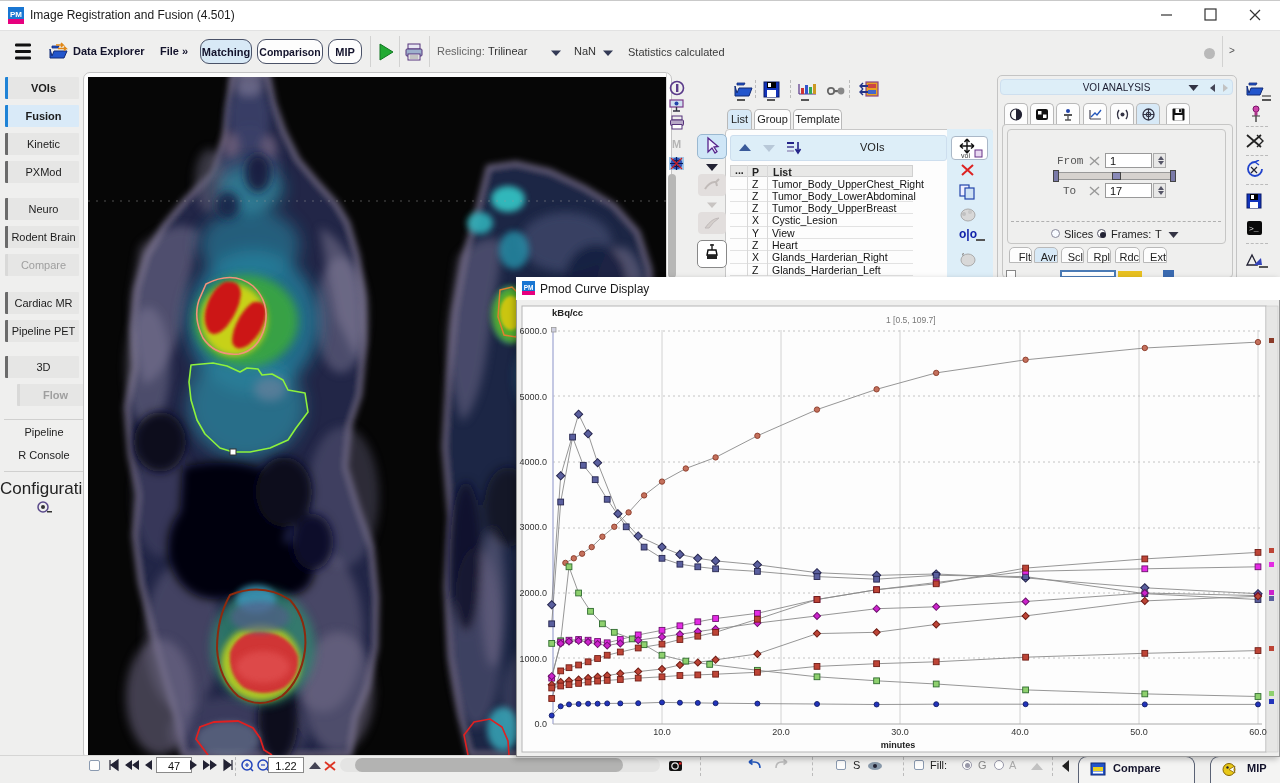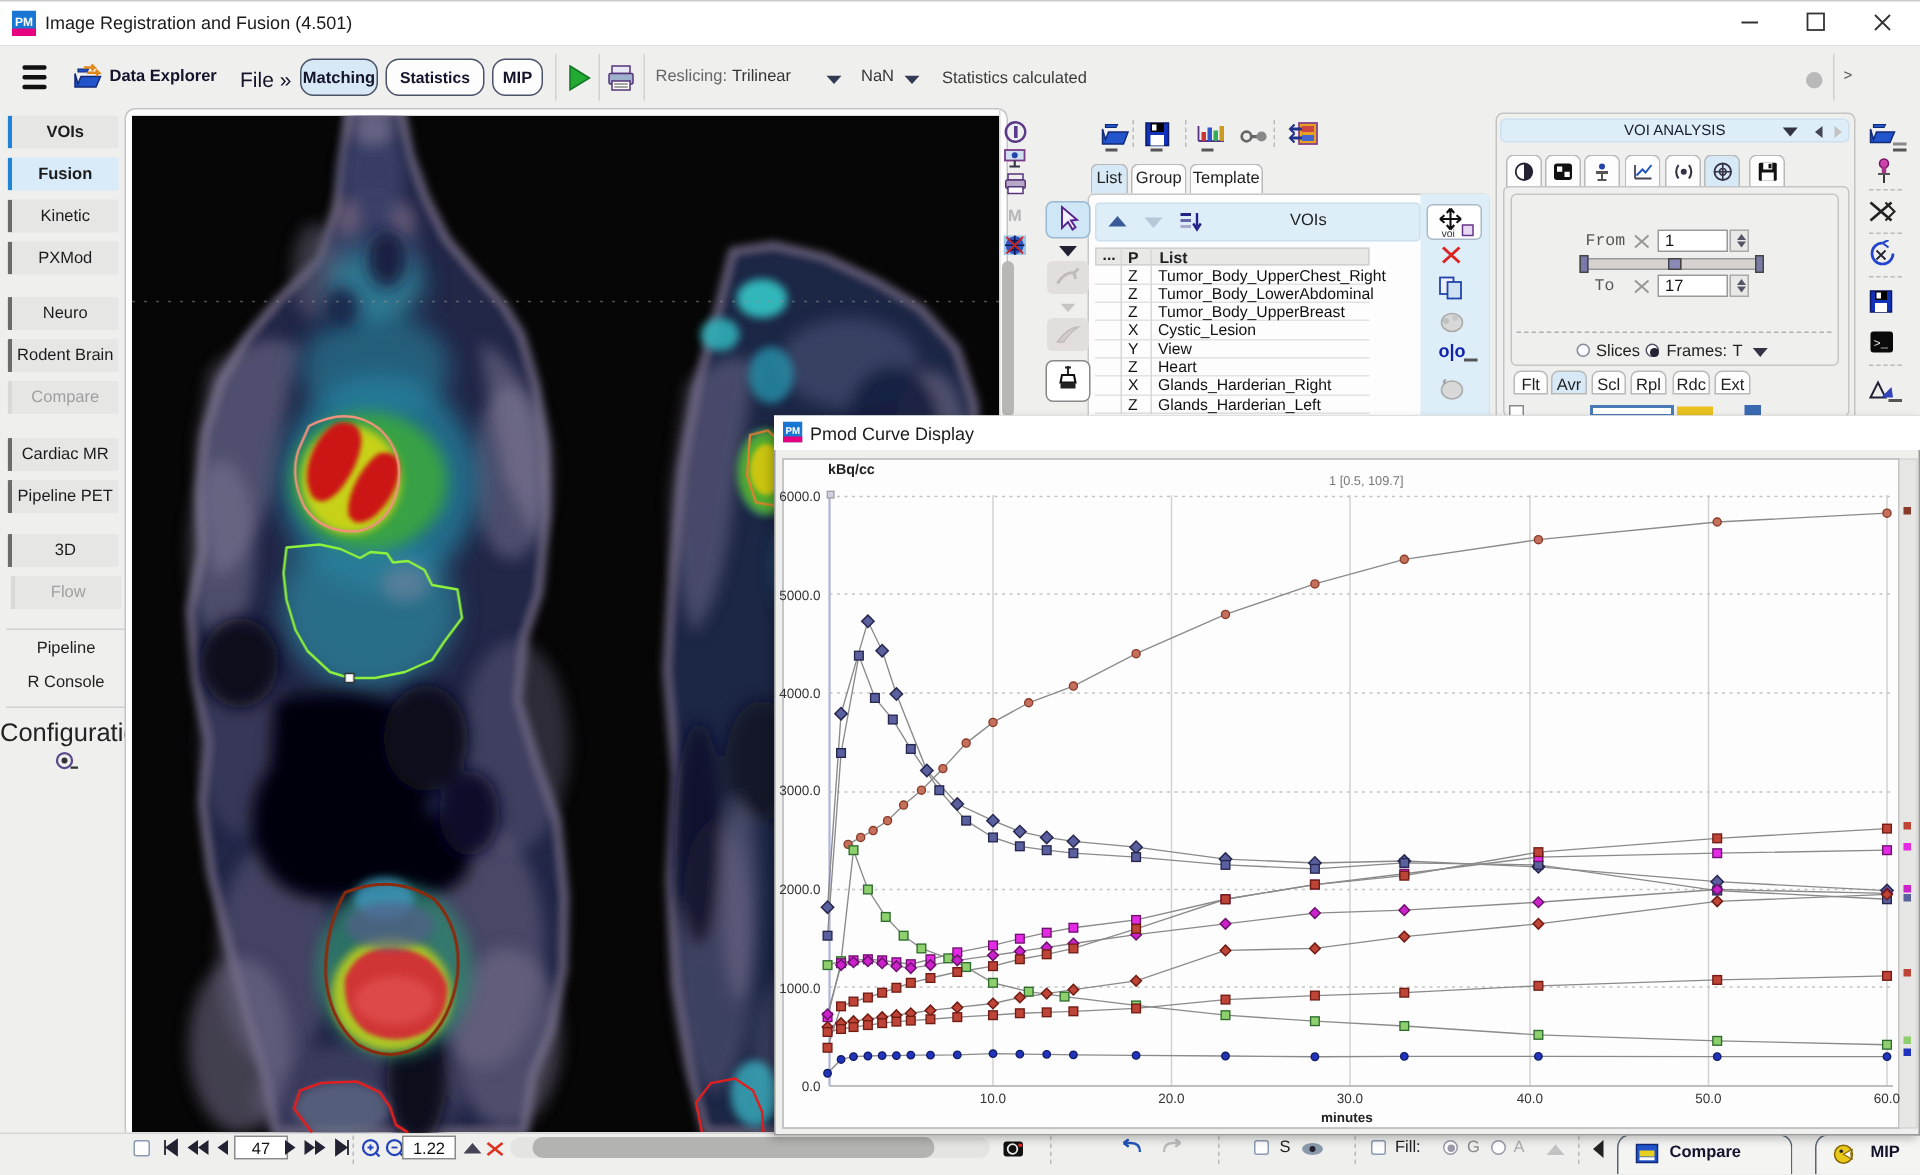--- a/index.html
+++ b/index.html
@@ -1,21 +1,21 @@
 <!DOCTYPE html>
 <html><head><meta charset="utf-8"><style>
 *{margin:0;padding:0;box-sizing:border-box}
 body{width:1280px;height:783px;position:relative;font-family:"Liberation Sans",sans-serif;background:#efefee;overflow:hidden}
 .tbtn{position:absolute;top:39px;width:52px;height:25px;background:#fdfdfd;border:1.5px solid #4a5268;border-radius:9px;font-size:11px;font-weight:bold;color:#13132c;display:flex;align-items:center;justify-content:center}
 .vsep{position:absolute;top:36px;height:31px;border-left:1px solid #d2d2d1}
 .vsep2{position:absolute;top:80px;height:18px;border-left:1px dashed #bbb}
 .vsepb{position:absolute;top:757px;height:19px;border-left:1px dashed #bbb}
 .vtab{position:absolute;top:109px;height:20px;background:#fdfdfd;border:1px solid #b9b9b9;border-bottom:none;border-radius:5px 5px 0 0;font-size:11px;color:#222;text-align:center;line-height:19px}
 .itab{position:absolute;top:103px;width:24px;height:22px;background:#fdfdfd;border:1px solid #b9b9b9;border-bottom:none;border-radius:5px 5px 0 0;display:flex;align-items:center;justify-content:center}
-.btab{position:absolute;top:247px;height:16px;background:#fdfdfd;border:1px solid #b9b9b9;border-radius:5px 5px 0 0;font-size:11px;color:#222;text-align:center;line-height:19px}
+.btab{position:absolute;top:247px;height:16px;background:#fdfdfd;border:1px solid #b9b9b9;border-radius:5px 5px 0 0;font-size:11px;color:#222;text-align:right;line-height:19px}
 .spin{position:absolute;width:13px;height:15px;background:#e8e8e7;border:1px solid #aaa}
 .spin:before{content:"";position:absolute;left:3.5px;top:2px;border-left:3px solid transparent;border-right:3px solid transparent;border-bottom:4px solid #556}
 .spin:after{content:"";position:absolute;left:3.5px;bottom:2px;border-left:3px solid transparent;border-right:3px solid transparent;border-top:4px solid #556}
 .dsep{position:absolute;left:1246px;width:22px;border-top:1px dashed #bbb}
 </style></head><body>
 <div style="position:absolute;left:0;top:0;width:1280px;height:31px;background:#fff;border-bottom:1px solid #e2e2e2;border-top:1px solid #c9c9c9"></div>
 
 <div style="position:absolute;left:8px;top:7px;width:16px;height:17px"><svg width="16" height="17">
       <rect width="16" height="17" fill="#1976d2"></rect>
       <rect y="12" width="16" height="5" fill="#e6007e"></rect>
@@ -35,23 +35,23 @@
     <rect x="1" y="9" width="16" height="3" rx="1.2" fill="#111"></rect>
     <rect x="1" y="15.5" width="16" height="3" rx="1.2" fill="#111"></rect>
   </svg>
 <svg width="22" height="20" style="position:absolute;left:48px;top:42px">
     <path d="M2 7 L2 16 L16 16 L19 9 L6 9 L4 14 Z" fill="#2255cc" stroke="#112a77" stroke-width="1"></path>
     <path d="M4 6 L10 6 L11 4 L4 4 Z" fill="#2255cc" stroke="#112a77" stroke-width="0.8"></path>
     <path d="M8 3 L15 3 L13 1 M15 3 L13 5" stroke="#e08818" stroke-width="1.6" fill="none"></path>
     <path d="M10 6.5 L18 6.5 L16 4.5 M18 6.5 L16 8.5" stroke="#e08818" stroke-width="1.6" fill="none"></path>
   </svg>
 <div style="position:absolute;left:73px;top:45px;font-size:11px;font-weight:bold;color:#13132c">Data Explorer</div>
-<div style="position:absolute;left:160px;top:45px;font-size:14px;font-weight:normal;color:#13132c">File »</div>
+<div style="position:absolute;left:160px;top:45px;font-size:11px;font-weight:bold;color:#13132c">File »</div>
 <div class="tbtn" style="left:200px;background:#d8e9f6">Matching</div>
-<div class="tbtn" style="left:257px;width:66px;font-size:10.5px">Statistics</div>
+<div class="tbtn" style="left:257px;width:66px;font-size:10.5px">Comparison</div>
 <div class="tbtn" style="left:328px;width:34px">MIP</div>
 <div class="vsep" style="left:370px"></div>
 <svg width="20" height="20" style="position:absolute;left:376px;top:42px">
     <path d="M4 2 L17 10 L4 18 Z" fill="#22aa33" stroke="#117722" stroke-width="1"></path>
   </svg>
 <div class="vsep" style="left:399px"></div>
 <svg width="22" height="20" style="position:absolute;left:404px;top:42px">
     <rect x="4" y="2" width="12" height="5" fill="#e8e8f4" stroke="#55337a" stroke-width="1"></rect>
     <rect x="2" y="7" width="16" height="7" rx="1" fill="#9db0cc" stroke="#55337a" stroke-width="1"></rect>
     <rect x="4" y="12" width="12" height="6" fill="#fff" stroke="#55337a" stroke-width="1"></rect>
@@ -77,21 +77,21 @@
 <div style="position:absolute;left:5px;top:76.5px;width:74px;height:22px;background:#e6e6e5;border-left:3px solid #1f83d6;color:#1c1c1c;font-weight:bold;font-size:11px;display:flex;align-items:center;justify-content:center;border-radius:1px">VOIs</div>
 <div style="position:absolute;left:5px;top:104.5px;width:74px;height:22px;background:#d9eaf8;border-left:3px solid #1f83d6;color:#1c1c1c;font-weight:bold;font-size:11px;display:flex;align-items:center;justify-content:center;border-radius:1px">Fusion</div>
 <div style="position:absolute;left:5px;top:132.5px;width:74px;height:22px;background:#e6e6e5;border-left:3px solid #6b6b6b;color:#1c1c1c;font-weight:normal;font-size:11px;display:flex;align-items:center;justify-content:center;border-radius:1px">Kinetic</div>
 <div style="position:absolute;left:5px;top:160.5px;width:74px;height:22px;background:#e6e6e5;border-left:3px solid #6b6b6b;color:#1c1c1c;font-weight:normal;font-size:11px;display:flex;align-items:center;justify-content:center;border-radius:1px">PXMod</div>
 <div style="position:absolute;left:5px;top:198px;width:74px;height:22px;background:#e6e6e5;border-left:3px solid #6b6b6b;color:#1c1c1c;font-weight:normal;font-size:11px;display:flex;align-items:center;justify-content:center;border-radius:1px">Neuro</div>
 <div style="position:absolute;left:5px;top:226px;width:74px;height:22px;background:#e6e6e5;border-left:3px solid #6b6b6b;color:#1c1c1c;font-weight:normal;font-size:11px;display:flex;align-items:center;justify-content:center;border-radius:1px">Rodent Brain</div>
 <div style="position:absolute;left:5px;top:254px;width:74px;height:22px;background:#e6e6e5;border-left:3px solid #d9d9d8;color:#9f9f9f;font-weight:normal;font-size:11px;display:flex;align-items:center;justify-content:center;border-radius:1px">Compare</div>
 <div style="position:absolute;left:5px;top:292px;width:74px;height:22px;background:#e6e6e5;border-left:3px solid #6b6b6b;color:#1c1c1c;font-weight:normal;font-size:11px;display:flex;align-items:center;justify-content:center;border-radius:1px">Cardiac MR</div>
 <div style="position:absolute;left:5px;top:320px;width:74px;height:22px;background:#e6e6e5;border-left:3px solid #6b6b6b;color:#1c1c1c;font-weight:normal;font-size:11px;display:flex;align-items:center;justify-content:center;border-radius:1px">Pipeline PET</div>
 <div style="position:absolute;left:5px;top:356px;width:74px;height:22px;background:#e6e6e5;border-left:3px solid #6b6b6b;color:#1c1c1c;font-weight:normal;font-size:11px;display:flex;align-items:center;justify-content:center;border-radius:1px">3D</div>
-<div style="position:absolute;left:7px;top:384px;width:74px;height:22px;background:#e6e6e5;border-left:3px solid #d9d9d8;color:#9f9f9f;font-weight:normal;font-size:11px;display:flex;align-items:center;justify-content:center;border-radius:1px">Flow</div>
+<div style="position:absolute;left:17px;top:384px;width:74px;height:22px;background:#e6e6e5;border-left:3px solid #d9d9d8;color:#9f9f9f;font-weight:bold;font-size:11px;display:flex;align-items:center;justify-content:center;border-radius:1px">Flow</div>
 <div style="position:absolute;left:4px;top:419px;width:80px;border-top:1px solid #d0d0cf"></div>
 <div style="position:absolute;left:0;top:426px;width:88px;height:15px;font-size:11px;color:#222;text-align:center">Pipeline</div>
 <div style="position:absolute;left:0;top:449px;width:88px;height:15px;font-size:11px;color:#222;text-align:center">R Console</div>
 <div style="position:absolute;left:4px;top:471px;width:80px;border-top:1px solid #d0d0cf"></div>
 <div style="position:absolute;left:0;top:479px;width:88px;height:15px;font-size:17px;color:#222;text-align:center">Configuration</div>
 <div style="position:absolute;left:36px;top:500px;width:16px;height:14px"><svg width="16" height="14">
       <circle cx="7" cy="7" r="5" fill="none" stroke="#5a4a8a" stroke-width="1.5"></circle>
       <circle cx="7" cy="7" r="2" fill="#333"></circle>
       <rect x="11" y="11" width="5" height="1.5" fill="#333"></rect>
     </svg></div>

